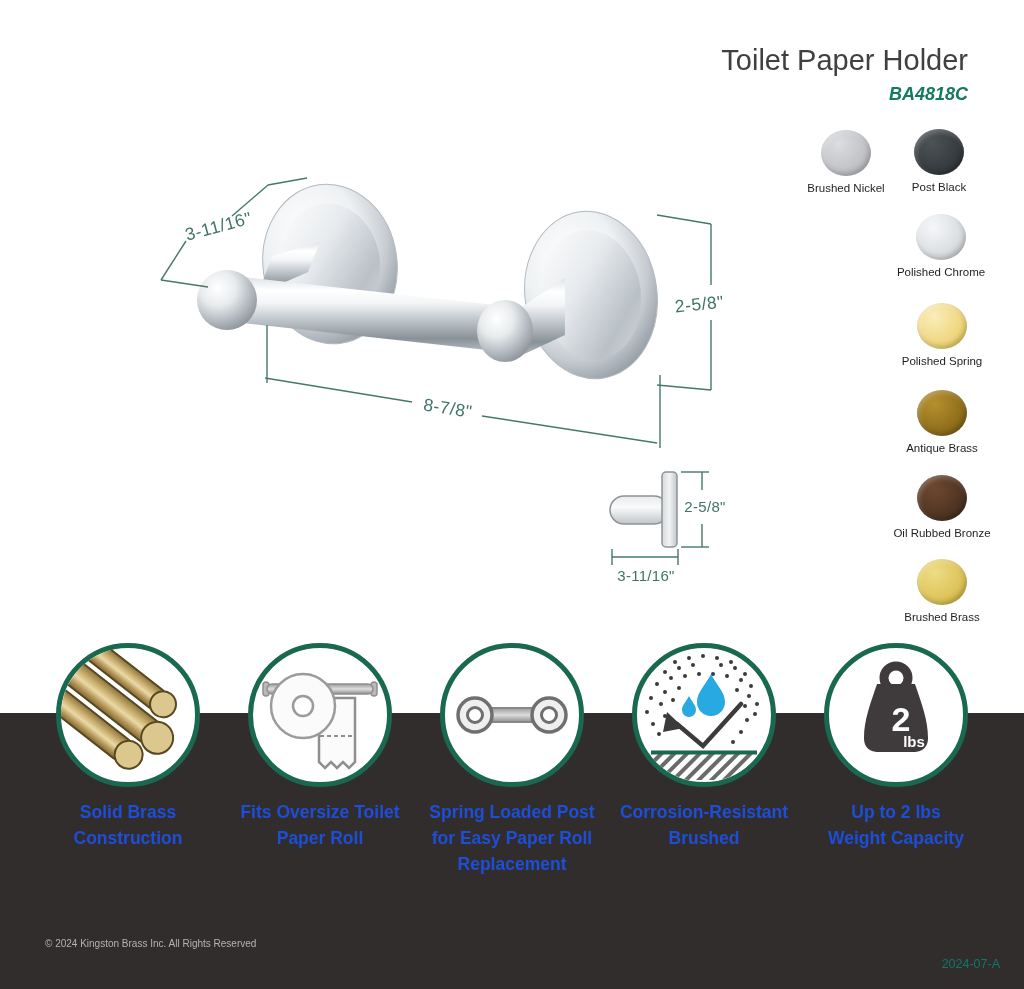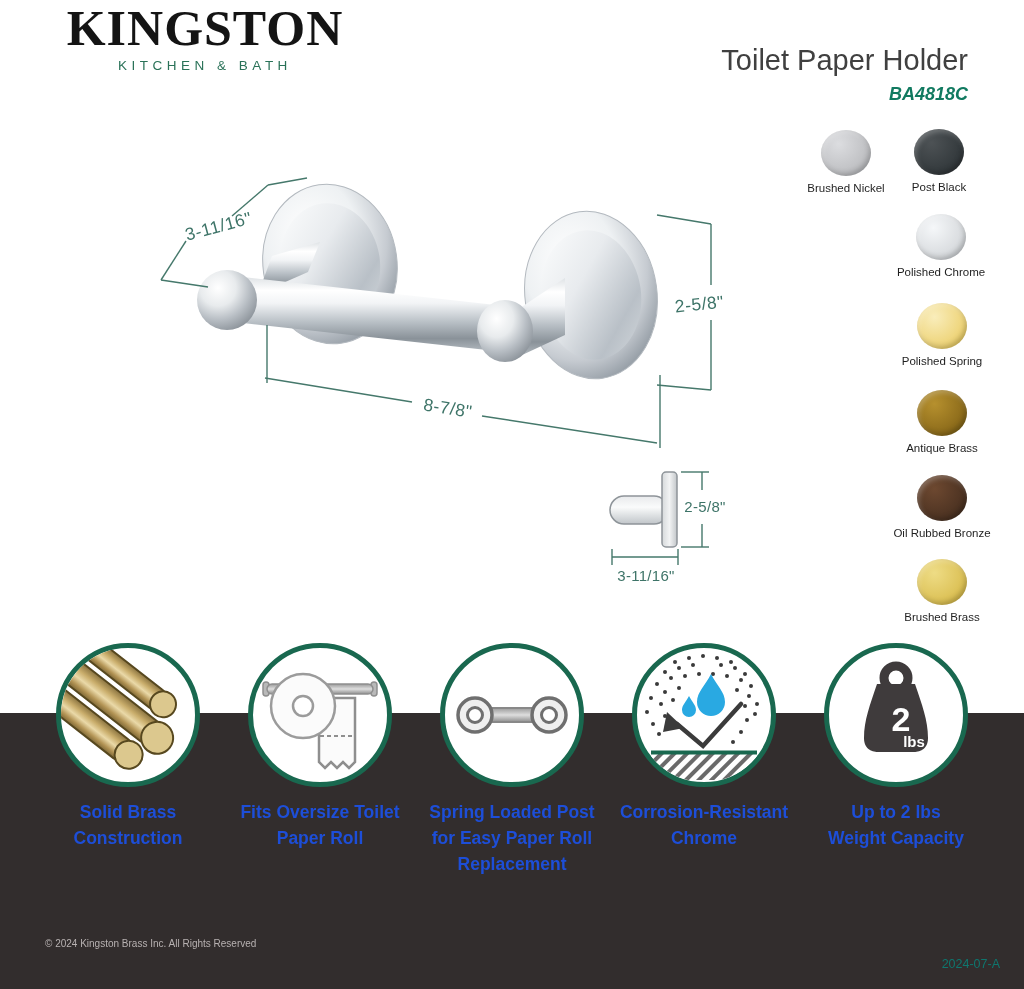--- a/index.html
+++ b/index.html
@@ -30,24 +30,20 @@
            margin:0 auto;overflow:hidden;}
   .flabel{margin-top:12px;color:#1d4ed8;font-size:17.5px;font-weight:700;line-height:26px;}
   .footer-left{position:absolute;left:45px;top:938px;color:#b7b1b1;font-size:10px;}
   .footer-right{position:absolute;right:24px;top:957px;color:#0f766e;font-size:12.5px;}
 </style>
 </head>
 <body>
 
 <div class="page">
 
-  <div class="logo">
-    <div class="logo-name">KINGSTON</div>
-    <div class="logo-tagline">KITCHEN &amp; BATH</div>
-  </div>
   <div class="title-block">
     <div class="title">Toilet Paper Holder</div>
     <div class="model">BA4818C</div>
   </div>
 
   <div class="swatch" style="left:781px;top:130px">
     <div class="swatch-dot" style="background: radial-gradient(at 35% 30%, rgb(220, 221, 224), rgb(191, 192, 195) 65%, rgb(163, 165, 169));"></div>
     <div class="swatch-label">Brushed Nickel</div>
   </div>
   <div class="swatch" style="left:874px;top:129px">
@@ -288,21 +284,21 @@
         <path d="M74,26 C80,38 88,44 88,54 a14,14 0 1 1 -28,0 C60,44 68,38 74,26 Z" fill="#29a9e2"></path>
         <path d="M52,48 C55,54 59,57 59,62 a7,7 0 1 1 -14,0 C45,57 49,54 52,48 Z" fill="#29a9e2"></path>
         <path d="M104,56 L66,98 L40,76" stroke="#3b3b3b" stroke-width="4.5" fill="none" stroke-linecap="round"></path>
         <polygon points="30,64 26,84 47,80" fill="#3b3b3b"></polygon>
         <rect x="14" y="106" width="106" height="26" fill="url(#hatch)"></rect>
         <path d="M14,104.5 L120,104.5" stroke="#19684f" stroke-width="4"></path>
       </svg>
     </div>
     <div class="flabel">
       <div>Corrosion-Resistant</div>
-      <div>Chrome</div>
+      <div>Brushed</div>
     </div>
   </div>
 
   <div class="feature" style="left:800px">
     <div class="fcircle">
       <svg width="134" height="134" viewBox="0 0 134 134">
         <circle cx="67" cy="30" r="12" fill="none" stroke="#3f3b3c" stroke-width="9"></circle>
         <path d="M48,36 L86,36 C93,57 99,72 99,90 C99,102 90,104 84,104 L50,104 C44,104 35,102 35,90 C35,72 41,57 48,36 Z" fill="#3f3b3c"></path>
         <text x="72" y="83" text-anchor="middle" font-size="34" font-weight="700" fill="#ffffff">2</text>
         <text x="85" y="99" text-anchor="middle" font-size="15" font-weight="700" fill="#ffffff">lbs</text>

